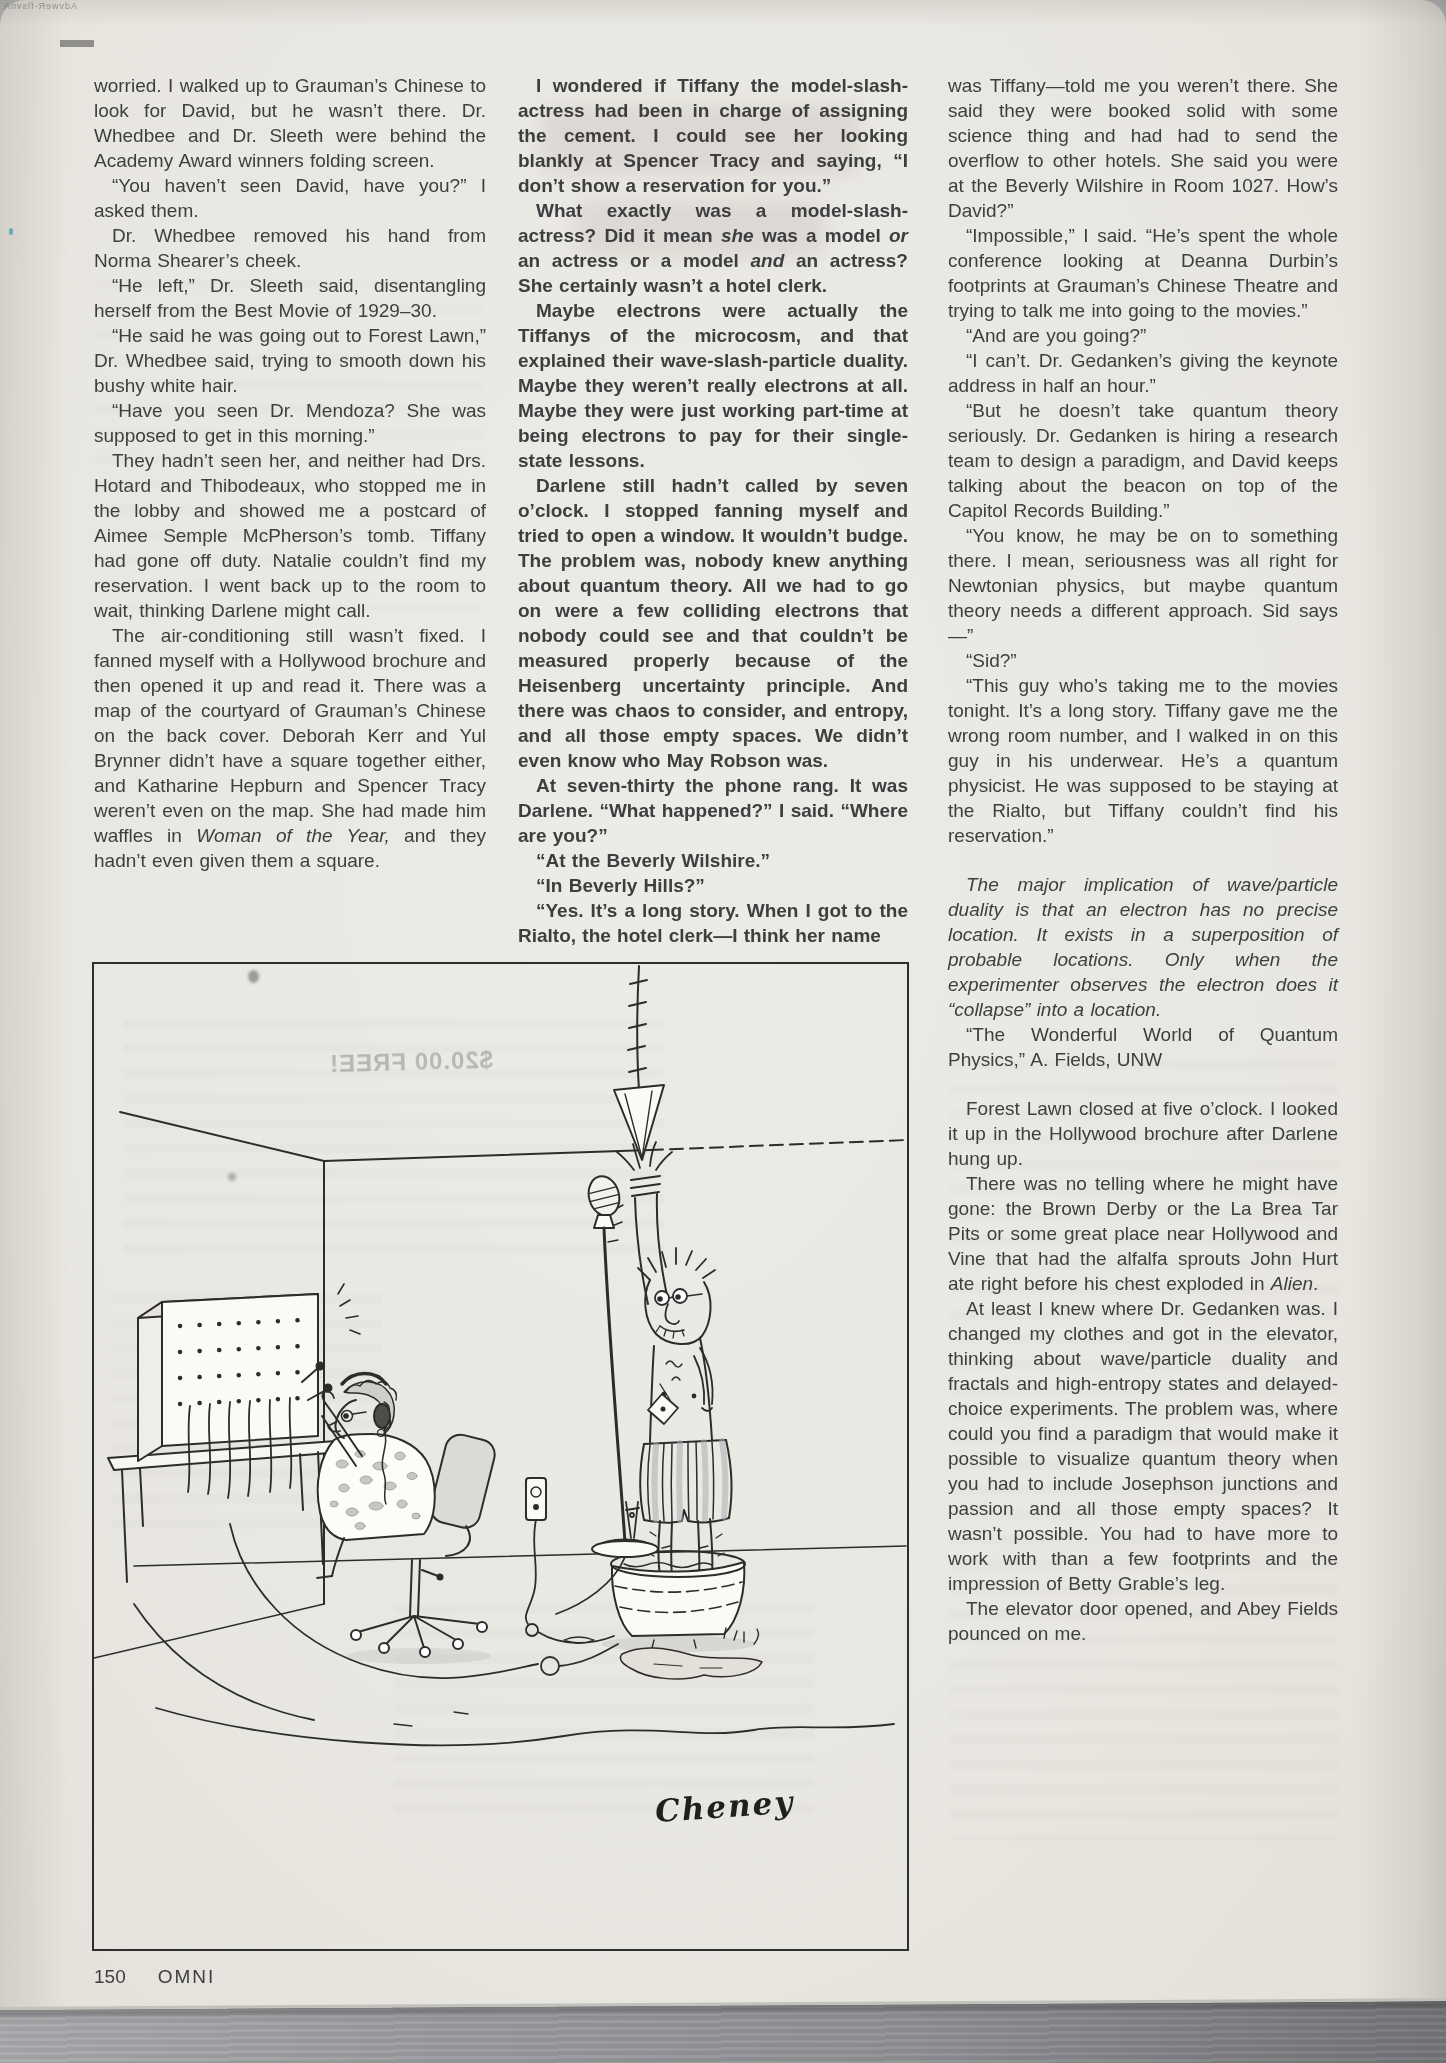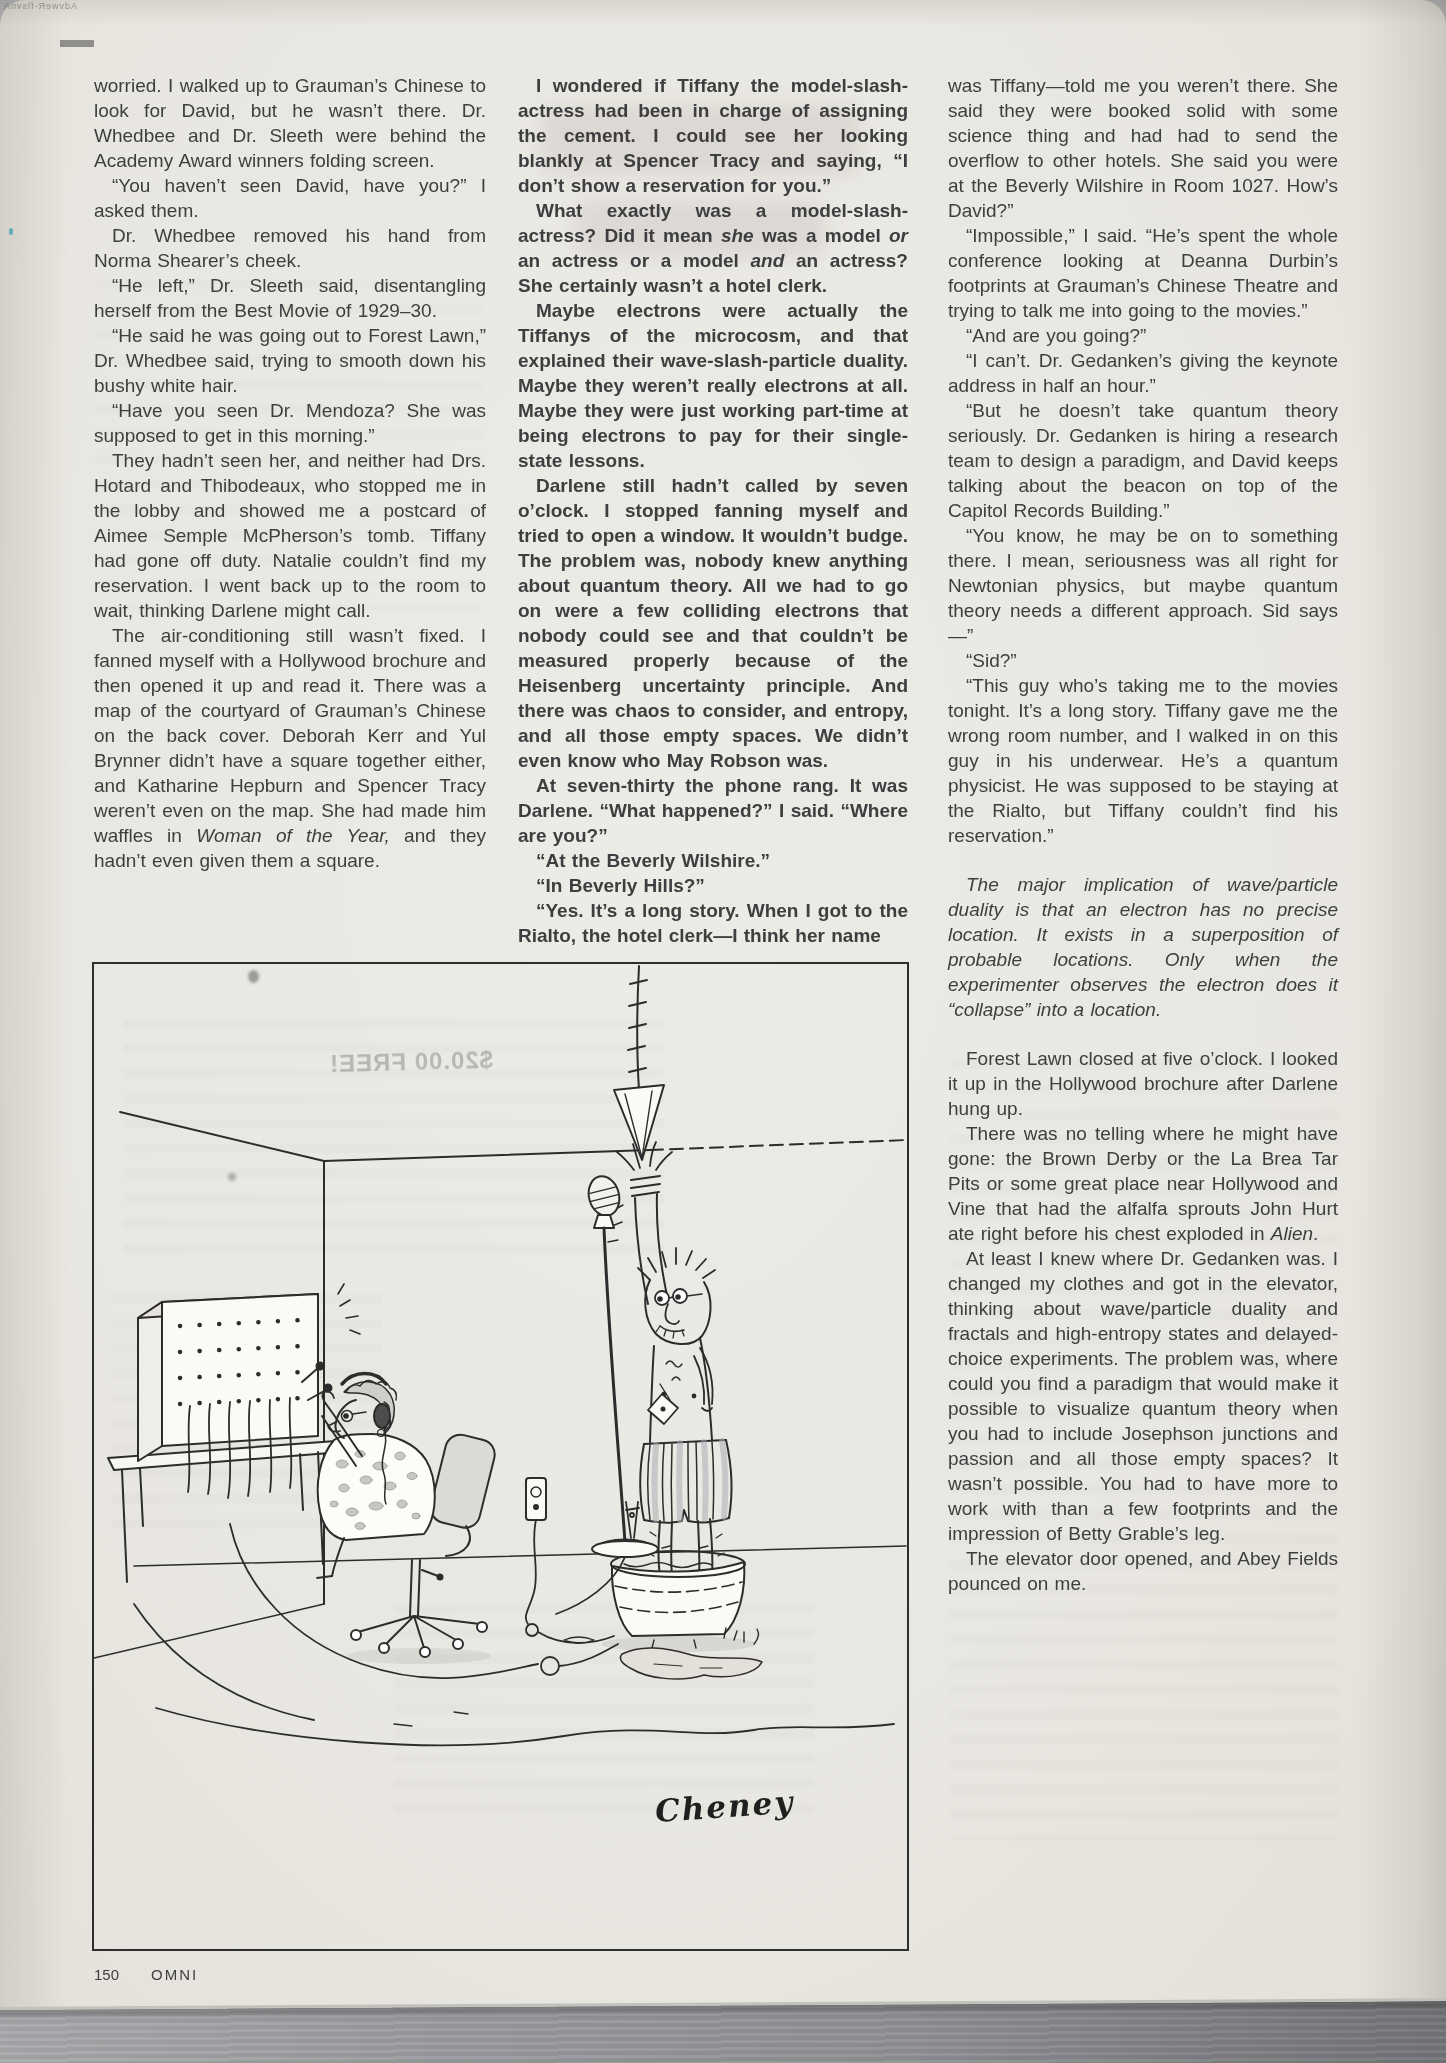--- a/index.html
+++ b/index.html
@@ -42,21 +42,21 @@
               opacity:.55;filter:blur(.6px);white-space:nowrap;}
   .smudge{position:absolute;background:#5a5a58;border-radius:50%;filter:blur(1.5px);}
   .speck-blue{position:absolute;left:9px;top:228px;width:4px;height:7px;background:#3fa9bd;
               opacity:.75;border-radius:2px;}
   .corner-bar{position:absolute;left:60px;top:40px;width:34px;height:7px;background:#3a3a3a;opacity:.5;}
   .edge-text{position:absolute;left:3px;top:1px;font-size:9px;color:#6f6f6c;opacity:.65;
              letter-spacing:1px;transform:scaleX(-1);}
 
   
   .footer{position:absolute;left:94px;top:1966px;display:flex;gap:32px;
-          font-size:15px;color:#3e3e40;}
+          font-size:19px;color:#3e3e40;}
   .footer .mag{letter-spacing:2px;}
 
   
   .scan-band{position:absolute;left:-12px;right:-12px;top:1998px;height:90px;
              transform:rotate(-0.35deg);transform-origin:right center;
              background:linear-gradient(90deg,#a8aaac 0%,#9a9c9f 30%,#8f9194 62%,#737477 100%);
              border-top:3px solid #c3c1bb;
              box-shadow:inset 0 5px 7px rgba(0,0,0,.28);}
   .scan-band::after{content:"";position:absolute;inset:0;
              background:repeating-linear-gradient(180deg,rgba(255,255,255,.05) 0 3px,rgba(0,0,0,.05) 3px 7px);}
@@ -103,20 +103,21 @@
         <p class="para ind">“Impossible,” I said. “He’s spent the whole conference looking at Deanna Durbin’s footprints at Grauman’s Chinese Theatre and trying to talk me into going to the movies.”</p>
         <p class="para ind">“And are you going?”</p>
         <p class="para ind">“I can’t. Dr. Gedanken’s giving the keynote address in half an hour.”</p>
         <p class="para ind">“But he doesn’t take quantum theory seriously. Dr. Gedanken is hiring a research team to design a paradigm, and David keeps talking about the beacon on top of the Capitol Records Building.”</p>
         <p class="para ind">“You know, he may be on to something there. I mean, seriousness was all right for Newtonian physics, but maybe quantum theory needs a different approach. Sid says—”</p>
         <p class="para ind">“Sid?”</p>
         <p class="para ind">“This guy who’s taking me to the movies tonight. It’s a long story. Tiffany gave me the wrong room number, and I walked in on this guy in his underwear. He’s a quantum physicist. He was supposed to be staying at the Rialto, but Tiffany couldn’t find his reservation.”</p>
       </div>
     <div class="quote">
       <p class="para ind">The major implication of wave/particle duality is that an electron has no precise location. It exists in a superposition of probable locations. Only when the experimenter observes the electron does it “collapse” into a location.</p>
+      <p class="para ind attr">“The Wonderful World of Quantum Physics,” A. Fields, UNW</p>
     </div>
     <div>
         <p class="para ind">Forest Lawn closed at five o’clock. I looked it up in the Hollywood brochure after Darlene hung up.</p>
         <p class="para ind">There was no telling where he might have gone: the Brown Derby or the La Brea Tar Pits or some great place near Hollywood and Vine that had the alfalfa sprouts John Hurt ate right before his chest exploded in <i>Alien</i>.</p>
         <p class="para ind">At least I knew where Dr. Gedanken was. I changed my clothes and got in the elevator, thinking about wave/particle duality and fractals and high-entropy states and delayed-choice experiments. The problem was, where could you find a paradigm that would make it possible to visualize quantum theory when you had to include Josephson junctions and passion and all those empty spaces? It wasn’t possible. You had to have more to work with than a few footprints and the impression of Betty Grable’s leg.</p>
         <p class="para ind">The elevator door opened, and Abey Fields pounced on me.</p>
       </div>
   </div>
 
   <div class="cartoon">

